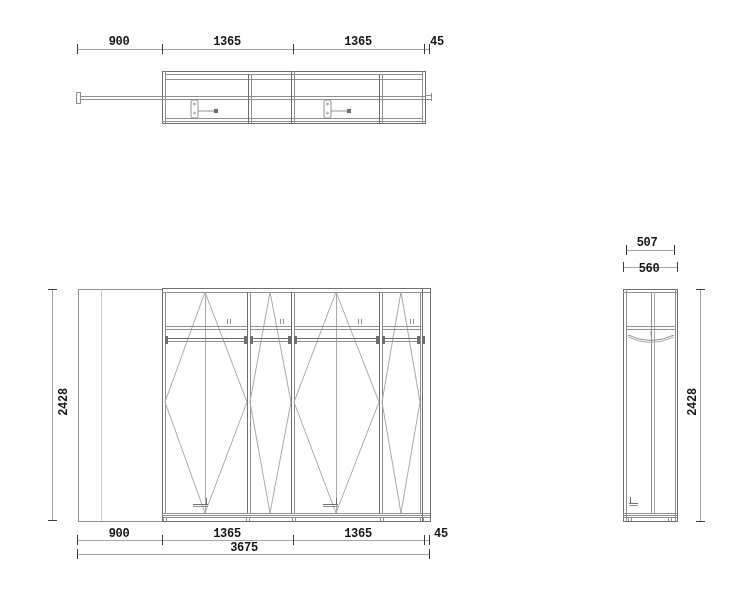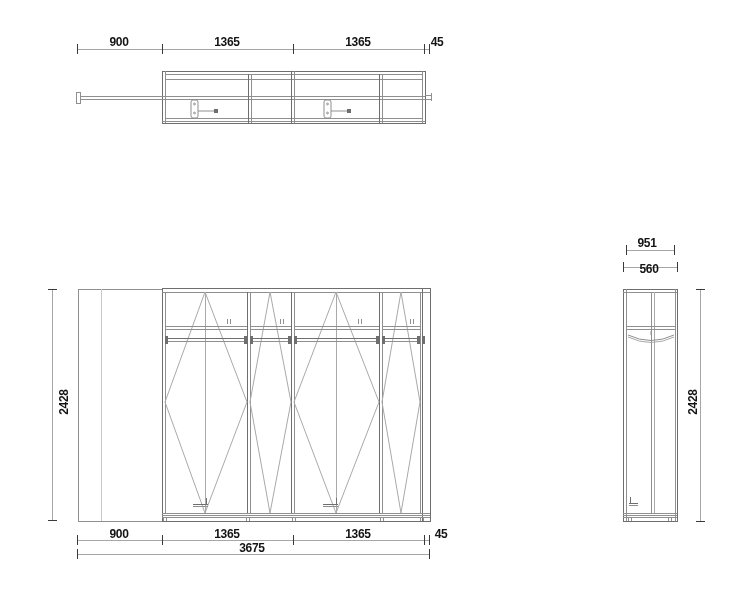--- a/index.html
+++ b/index.html
@@ -1,19 +1,19 @@
 <!DOCTYPE html>
 <html style="--background: #ffffff; --drawing-line: #8f8f8f; --frame-line: #6e6e6e; --light-line: #a9a9a9; --dimension-line: #a6a6a6; --tick: #3a3a3a; --text: #141414;"><head>
 <meta charset="utf-8">
 <style>
   html,body{margin:0;padding:0;background:#fff;}
   .stage{
     position:relative;width:718px;height:599px;overflow:hidden;
     background:var(--background,#fff);
-    font-family:Liberation Sans, sans-serif;
+    font-family:Liberation Mono, monospace;
   }
   .stage svg{position:absolute;left:0;top:0;}
   .dim{
     position:absolute;transform:translateX(-50%);
     font-size:12px;line-height:12px;font-weight:700;
     letter-spacing:-0.3px;color:var(--text,#141414);white-space:nowrap;
   }
   .dim.rot{transform:translate(-50%,-50%) rotate(-90deg);}
   .ln  {stroke:var(--drawing-line,#8f8f8f);stroke-width:1;fill:none;}
   .lnD {stroke:var(--frame-line,#6e6e6e);stroke-width:1;fill:none;}
@@ -238,19 +238,19 @@
   <span class="dim" style="left:227px;top:36px">1365</span>
   <span class="dim" style="left:358px;top:36px">1365</span>
   <span class="dim" style="left:437px;top:36px">45</span>
 
   <span class="dim rot" style="left:64px;top:402px">2428</span>
 
   <span class="dim" style="left:119px;top:528px">900</span>
   <span class="dim" style="left:227px;top:528px">1365</span>
   <span class="dim" style="left:358px;top:528px">1365</span>
   <span class="dim" style="left:441px;top:528px">45</span>
-  <span class="dim" style="left:252px;top:542px">3675</span>
-
-  <span class="dim" style="left:647px;top:237px">951</span>
+  <span class="dim" style="left:244px;top:542px">3675</span>
+
+  <span class="dim" style="left:647px;top:237px">507</span>
   <span class="dim" style="left:649px;top:263px">560</span>
   <span class="dim rot" style="left:693px;top:402px">2428</span>
 
 </div>
 
 </body></html>

